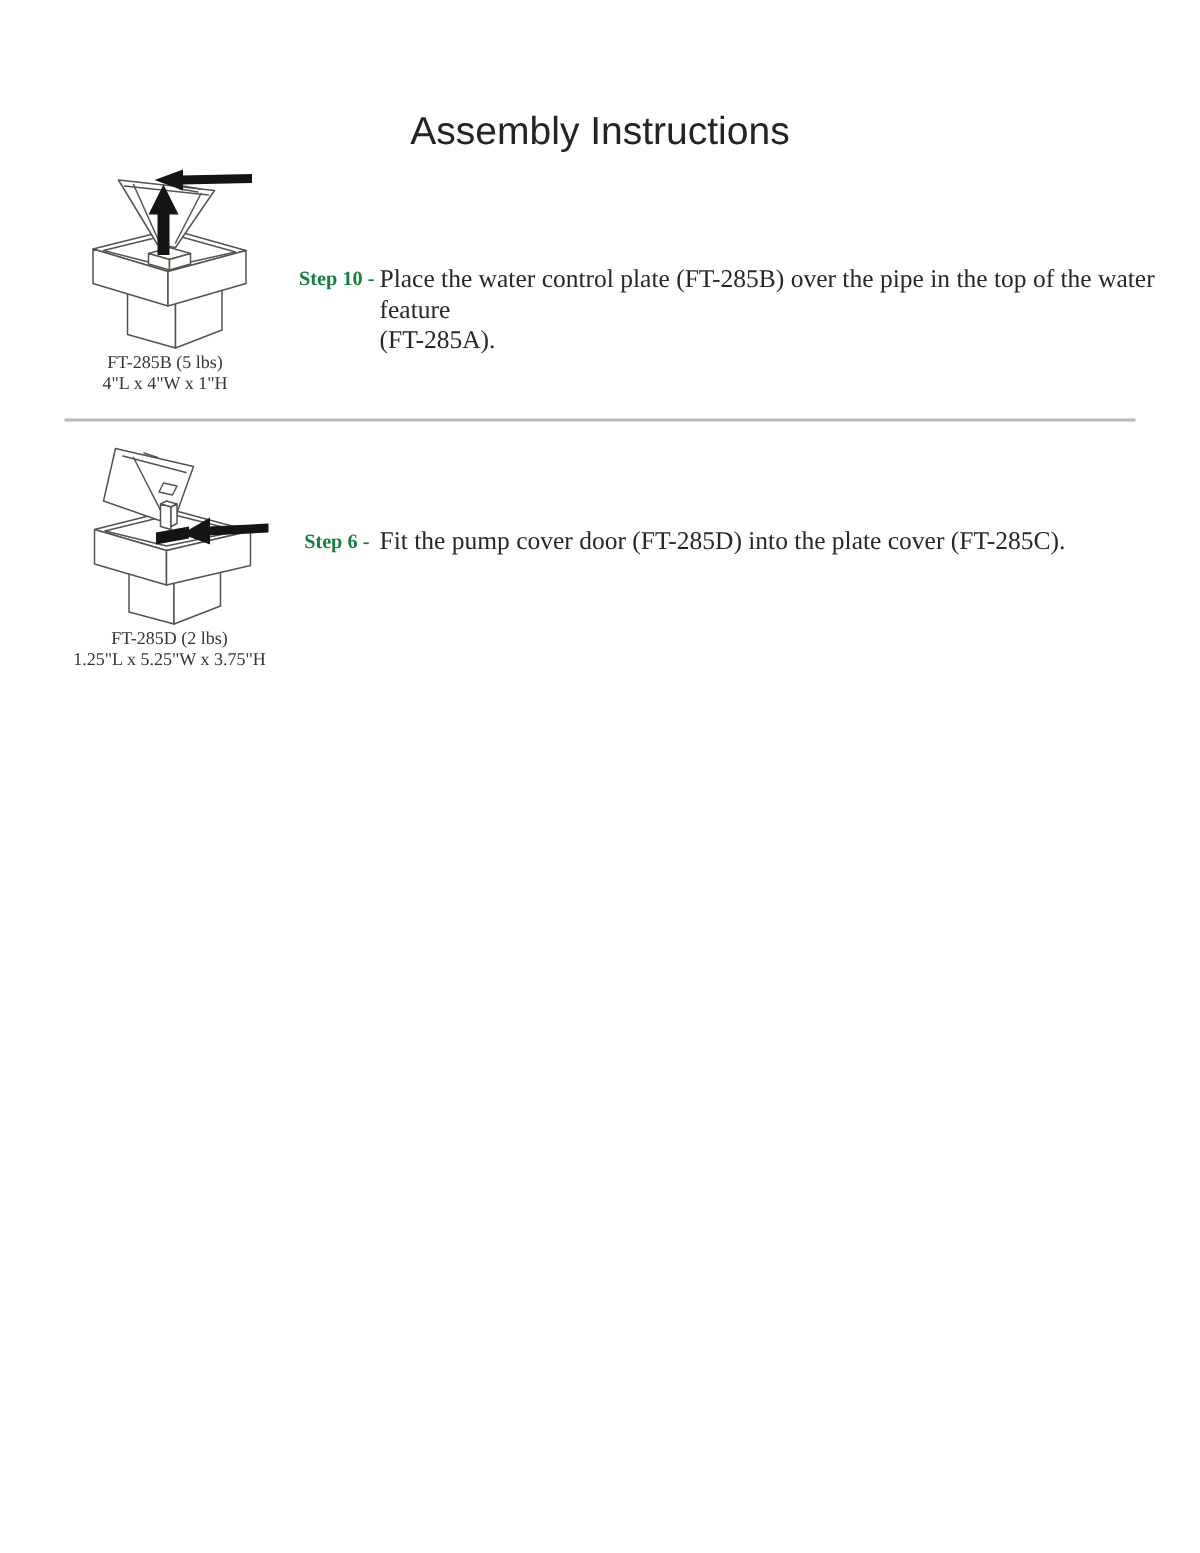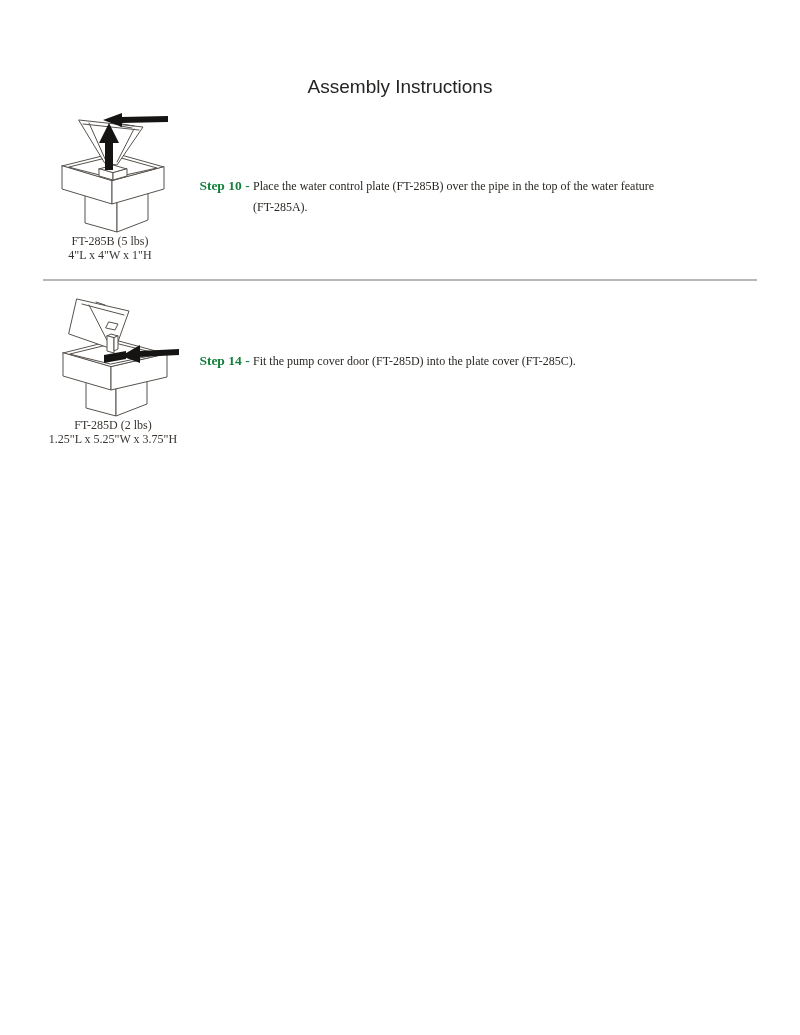--- a/index.html
+++ b/index.html
@@ -26,21 +26,21 @@
     color: #1d1b1a;
   }
   .doc-subtitle {
     position: absolute;
     top: 74px; left: 0;
     width: 100%;
     margin: 0;
     text-align: center;
     font-family: "Liberation Sans", sans-serif;
     font-weight: normal;
-    font-size: 19px;
+    font-size: 26px;
     line-height: 26px;
     color: #262422;
   }
   .fig { position: absolute; margin: 0; }
   .fig1 { left: 58px; top: 112px; }
   .fig2 { left: 49px; top: 296px; }
   .figcap {
     position: absolute;
     text-align: center;
     font-size: 12px;
@@ -57,21 +57,21 @@
     flex: none;
     min-width: 57px;
     font-weight: bold;
     font-size: 13.5px;
     line-height: 20.5px;
     color: #15803d;
     text-align: center;
   }
   .step-text {
     width: 540px;
-    font-size: 12px;
+    font-size: 17px;
     line-height: 20.5px;
     white-space: pre-line;
     color: #2a2723;
   }
   .divider {
     position: absolute;
     left: 43px; top: 279px;
     width: 714px; height: 1.5px;
     background: #b8b8b8;
     border: none;
@@ -165,18 +165,18 @@
       </g>
     </svg>
   </figure>
   <div class="figcap cap2">
     <div>FT-285D (2 lbs)</div>
     <div>1.25"L x 5.25"W x 3.75"H</div>
   </div>
 
   <div class="steps steps2">
     <div class="step">
-      <span class="step-label">Step 14 -</span>
+      <span class="step-label">Step 6 -</span>
       <span class="step-text">Fit the pump cover door (FT-285D) into the plate cover (FT-285C).</span>
     </div>
   </div>
 
 </div>
 
 </body></html>

